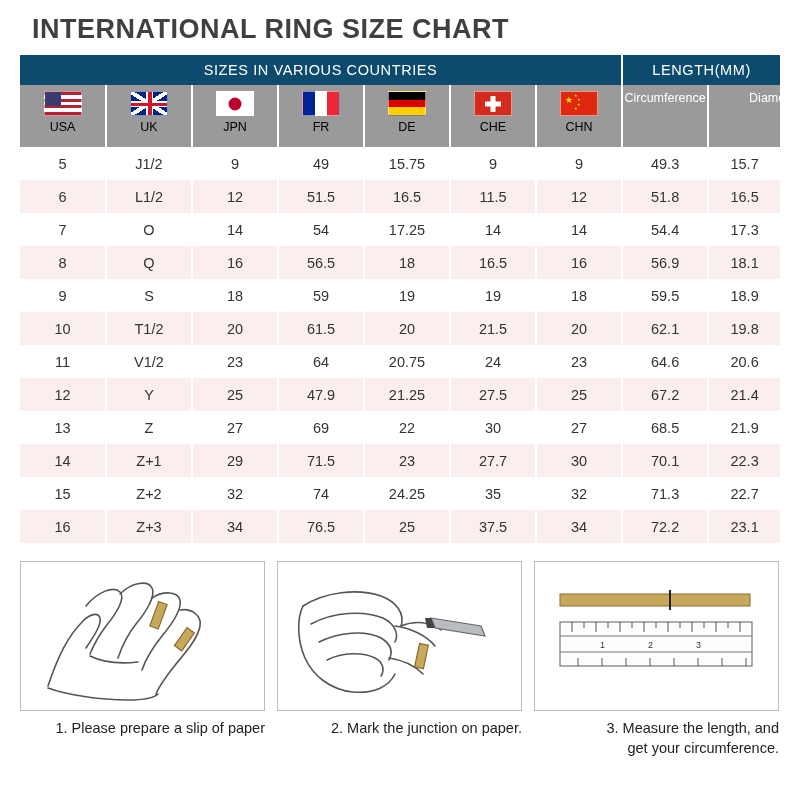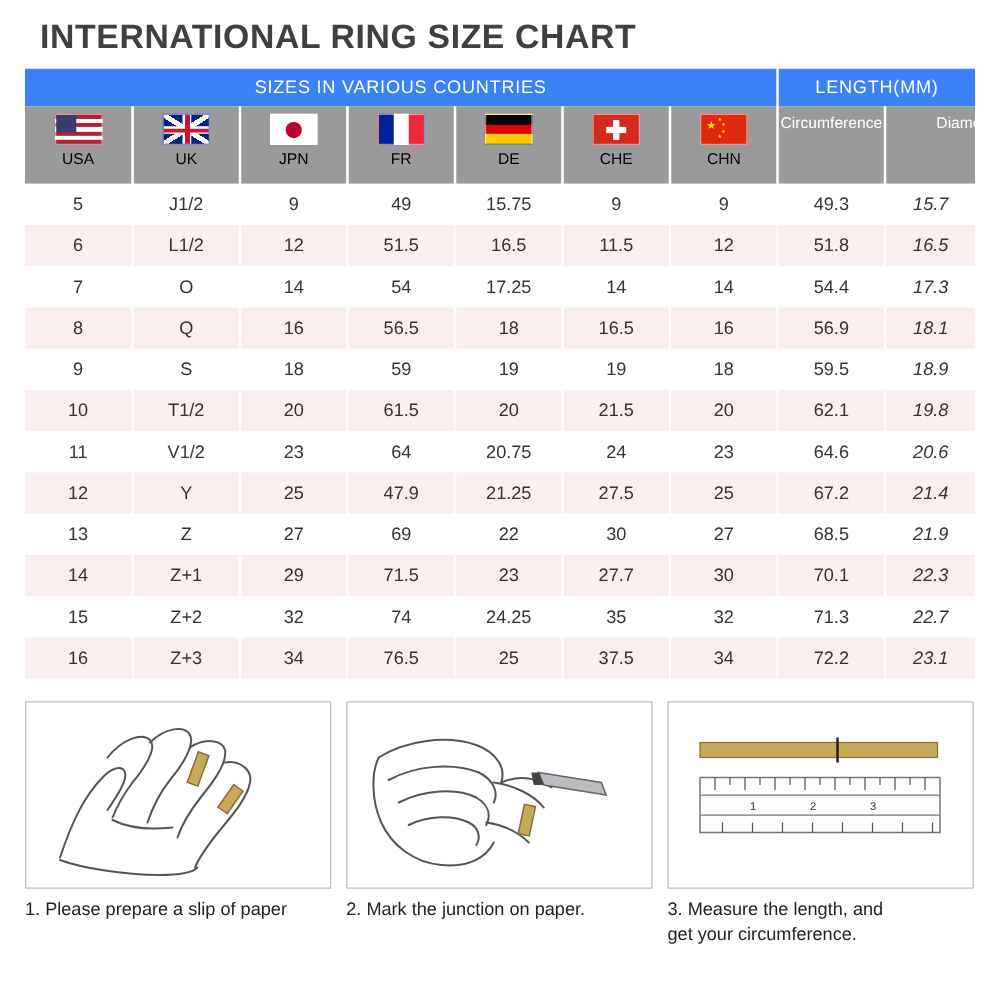--- a/index.html
+++ b/index.html
@@ -20,21 +20,21 @@
     letter-spacing: 0.5px;
     color: #404040;
     padding: 14px 0 10px 12px;
   }
   table.ring {
     width: 760px;
     border-collapse: collapse;
     table-layout: fixed;
   }
   .hdr-group td {
-    background: #3b82f6;
+    background: #0c4a6e;
     color: #ffffff;
     text-align: center;
     font-size: 14.5px;
     letter-spacing: 0.6px;
     height: 30px;
     border-right: 2px solid #ffffff;
   }
   .hdr-group td:last-child { border-right: none; }
   .hdr-flags td {
     background: #9a9a9a;
@@ -62,21 +62,21 @@
     vertical-align: bottom;
     padding-bottom: 8px;
   }
   tbody td {
     text-align: center;
     font-size: 14.5px;
     color: #333;
     height: 33px;
     border-right: 2px solid #ffffff;
   }
-  tbody td:last-child { border-right: none; font-style: italic; }
+  tbody td:last-child { border-right: none; }
   tbody tr.odd td { background: #ffffff; }
   tbody tr.even td { background: #fbeeee; }
 
   .instructions {
     display: flex;
     width: 760px;
     margin-top: 18px;
     gap: 12px;
   }
   .step { width: 245px; }
@@ -85,21 +85,21 @@
     height: 150px;
     background: #fff;
     display: flex;
     align-items: center;
     justify-content: center;
     overflow: hidden;
   }
   .step-cap {
     font-size: 14.5px;
     color: #222;
-    text-align: left;
+    text-align: right;
     line-height: 1.35;
     padding-top: 8px;
   }
   .step-cap .l2 { display: block; }
 </style>
 </head>
 <body>
 
 <div class="page">
 

